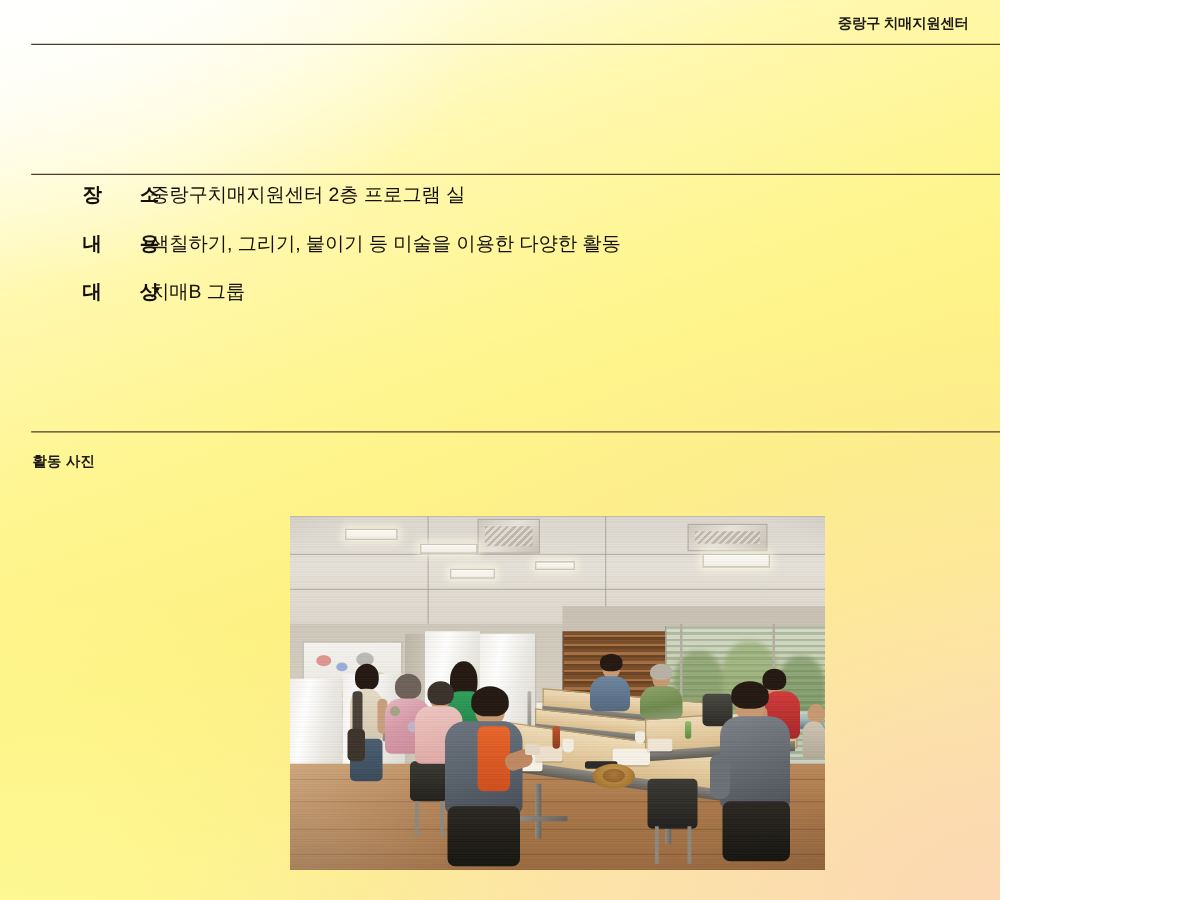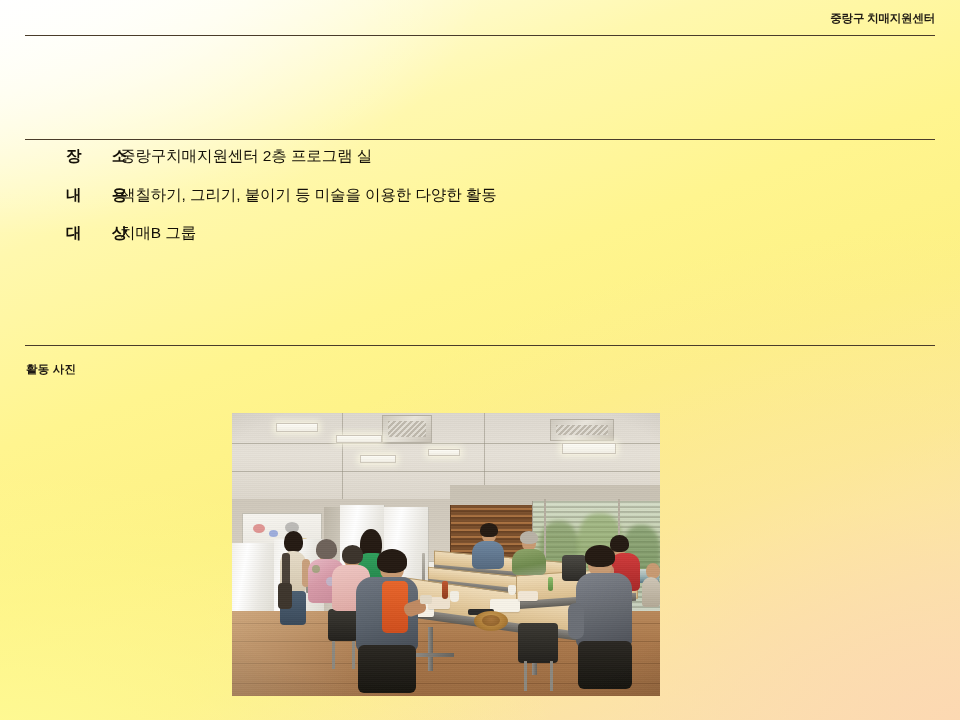--- a/index.html
+++ b/index.html
@@ -10,21 +10,21 @@
   body {
     width: 960px;
     height: 720px;
     overflow: hidden;
     font-family: "Liberation Sans", "DejaVu Sans", sans-serif;
   }
 
   
   .slide {
     position: relative;
-    width: 960px;
+    width: 800px;
     height: 720px;
     box-sizing: border-box;
     background: #FFF9A8;
     overflow: hidden;
   }
   
   .bg-base {
     position: absolute;
     inset: 0;
     background: linear-gradient(160deg,

